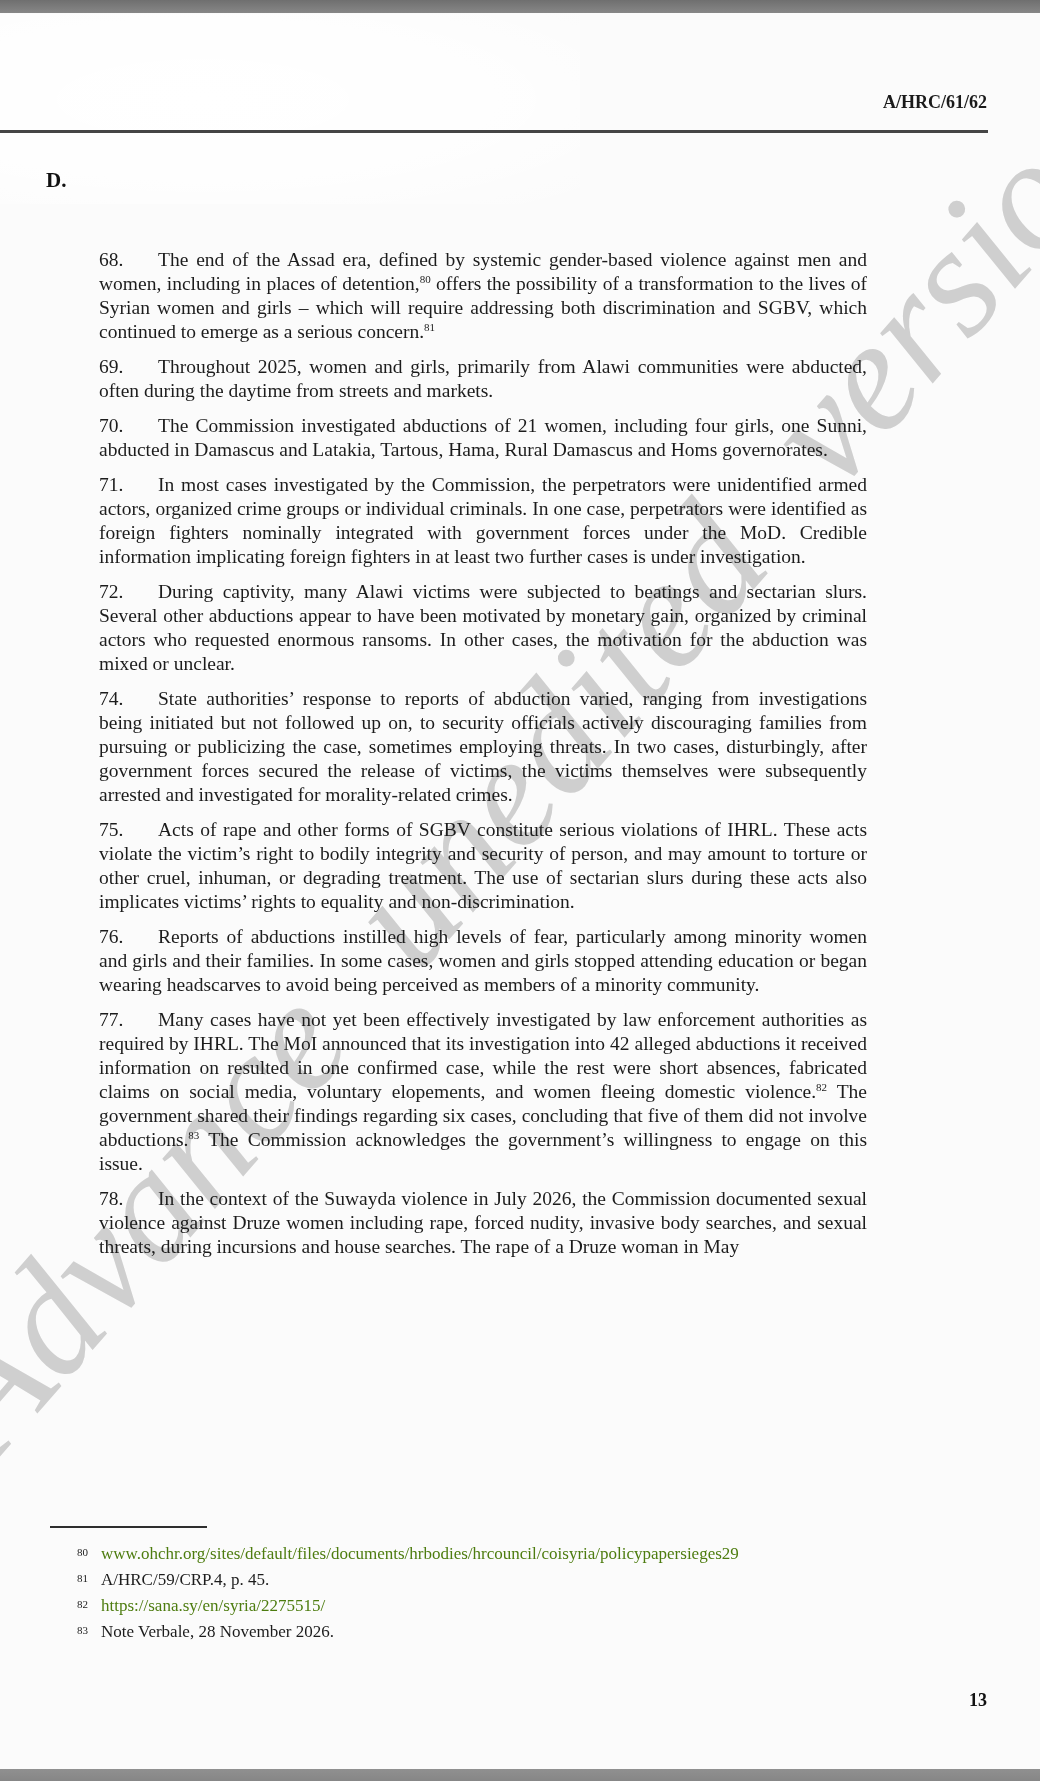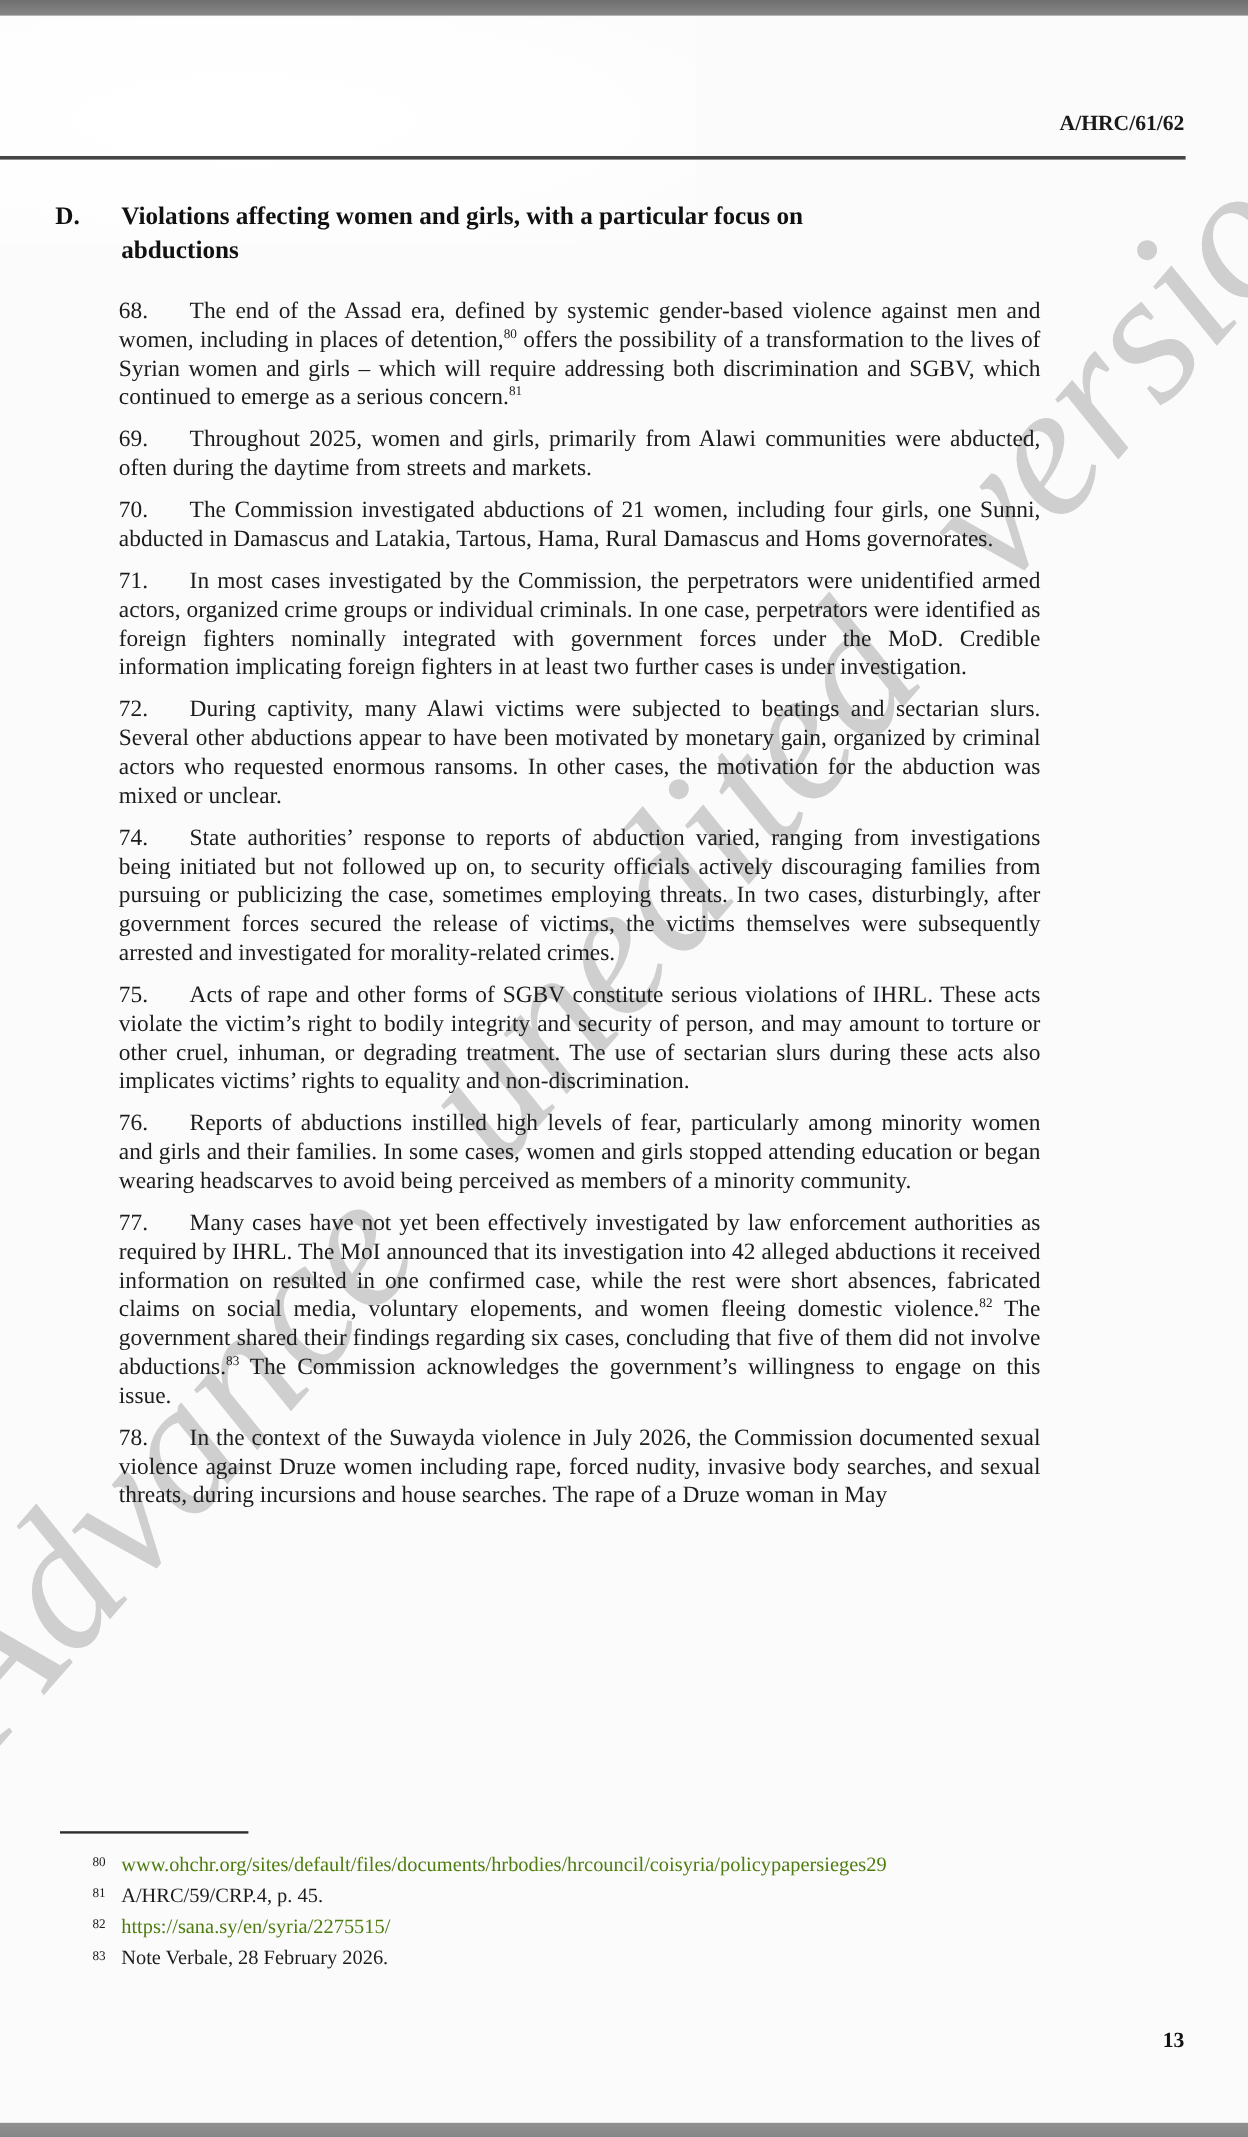--- a/index.html
+++ b/index.html
@@ -78,21 +78,20 @@
   <div class="topbar"></div>
   <div class="white-blob"></div>
 
   <div class="watermark">Advance unedited version</div>
 
   <div class="docnum">A/HRC/61/62</div>
   <div class="headrule"></div>
 
   <div class="section-heading">
     <div class="letter">D.</div>
-    <div class="title">Violations affecting women and girls, with a particular focus on abductions</div>
   </div>
 
   <div class="body-col">
       <div class="para"><span class="pnum">68.</span><span>The end of the Assad era, defined by systemic gender-based violence against men and women, including in places of detention,</span><sup>80</sup><span> offers the possibility of a transformation to the lives of Syrian women and girls – which will require addressing both discrimination and SGBV, which continued to emerge as a serious concern.</span><sup>81</sup></div>
       <div class="para"><span class="pnum">69.</span><span>Throughout 2025, women and girls, primarily from Alawi communities were abducted, often during the daytime from streets and markets.</span></div>
       <div class="para"><span class="pnum">70.</span><span>The Commission investigated abductions of 21 women, including four girls, one Sunni, abducted in Damascus and Latakia, Tartous, Hama, Rural Damascus and Homs governorates.</span></div>
       <div class="para"><span class="pnum">71.</span><span>In most cases investigated by the Commission, the perpetrators were unidentified armed actors, organized crime groups or individual criminals. In one case, perpetrators were identified as foreign fighters nominally integrated with government forces under the MoD. Credible information implicating foreign fighters in at least two further cases is under investigation.</span></div>
       <div class="para"><span class="pnum">72.</span><span>During captivity, many Alawi victims were subjected to beatings and sectarian slurs. Several other abductions appear to have been motivated by monetary gain, organized by criminal actors who requested enormous ransoms. In other cases, the motivation for the abduction was mixed or unclear.</span></div>
       <div class="para"><span class="pnum">74.</span><span>State authorities’ response to reports of abduction varied, ranging from investigations being initiated but not followed up on, to security officials actively discouraging families from pursuing or publicizing the case, sometimes employing threats. In two cases, disturbingly, after government forces secured the release of victims, the victims themselves were subsequently arrested and investigated for morality-related crimes.</span></div>
       <div class="para"><span class="pnum">75.</span><span>Acts of rape and other forms of SGBV constitute serious violations of IHRL. These acts violate the victim’s right to bodily integrity and security of person, and may amount to torture or other cruel, inhuman, or degrading treatment. The use of sectarian slurs during these acts also implicates victims’ rights to equality and non-discrimination.</span></div>
@@ -111,21 +110,21 @@
         <div class="fn">
           <div class="fnnum">81</div>
           <div class="fntext"><span>A/HRC/59/CRP.4, p. 45.</span></div>
         </div>
         <div class="fn">
           <div class="fnnum">82</div>
           <div class="fntext"><span class="link">https://sana.sy/en/syria/2275515/</span></div>
         </div>
         <div class="fn">
           <div class="fnnum">83</div>
-          <div class="fntext"><span>Note Verbale, 28 February 2026.</span></div>
+          <div class="fntext"><span>Note Verbale, 28 November 2026.</span></div>
         </div>
       </div>
   </div>
 
   <div class="pageno">13</div>
 
   <div class="bottombar"></div>
 </div>
 
 </body></html>

